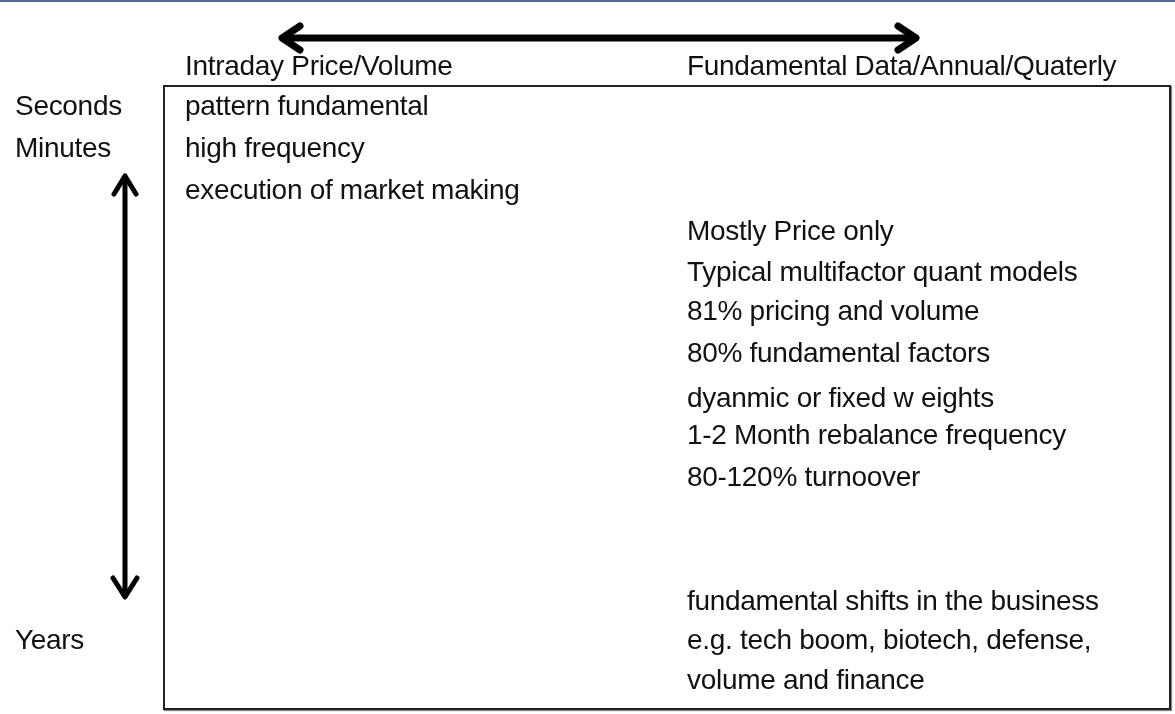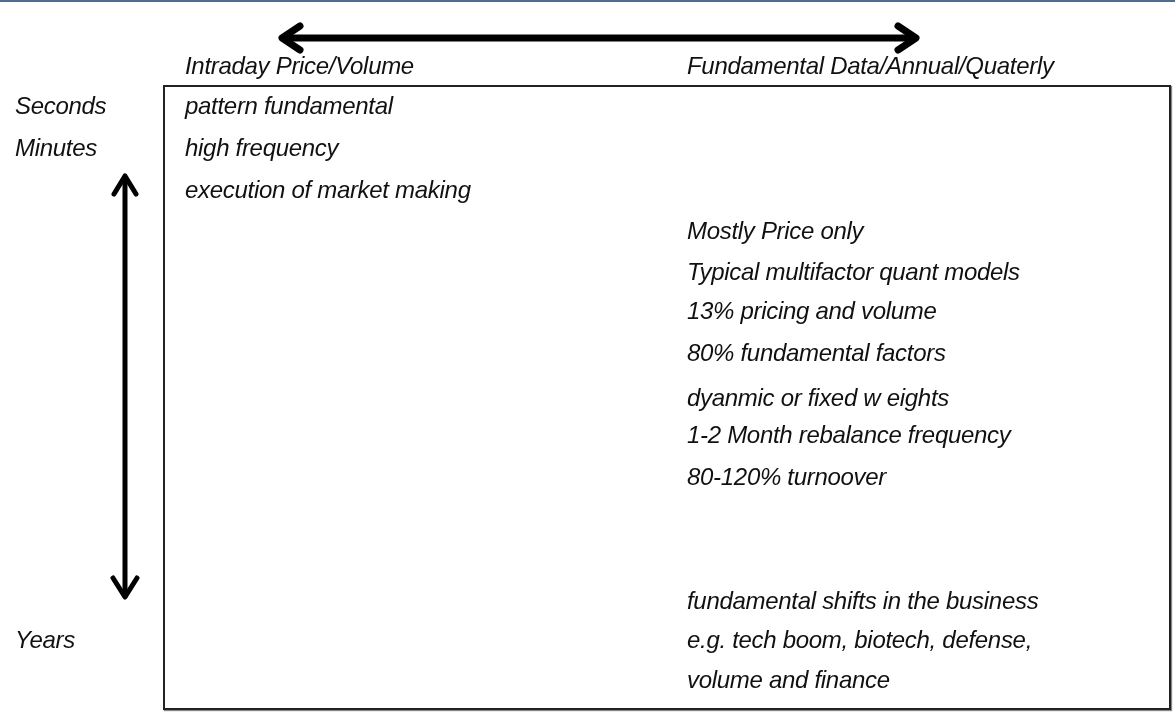--- a/index.html
+++ b/index.html
@@ -1,21 +1,21 @@
 <!DOCTYPE html>
 <html><head>
   <meta charset="utf-8">
   <style>
     html, body { margin: 0; padding: 0; background: #ffffff; }
     body {
       width: 1175px; height: 714px; position: relative; overflow: hidden;
       font-family: "Liberation Sans", sans-serif; color: #111111;
     }
     .topline { position: absolute; left: 0; top: 0; width: 1175px; height: 2px; background: #4d6e8c; }
-    .txt { position: absolute; font-size: 24px; line-height: 28px; white-space: nowrap; letter-spacing: -0.3px; font-style: italic; }
+    .txt { position: absolute; font-size: 28px; line-height: 28px; white-space: nowrap; letter-spacing: -0.3px; }
     .box {
       position: absolute; left: 163px; top: 85px; width: 1004px; height: 621px;
       border: 2px solid #222222; box-shadow: 1px 1px 1px #888;
     }
     svg { position: absolute; left: 0; top: 0; }
   </style>
 </head>
 <body>
 
 <div class="topline"></div>
@@ -44,21 +44,21 @@
 
 <div>
   <div class="txt" style="left:185px; top:92px;">pattern fundamental</div>
   <div class="txt" style="left:185px; top:134px;">high frequency</div>
   <div class="txt" style="left:185px; top:176px;">execution of market making</div>
 </div>
 
 <div>
   <div class="txt" style="left:687px; top:217px;">Mostly Price only</div>
   <div class="txt" style="left:687px; top:258px;">Typical multifactor quant models</div>
-  <div class="txt" style="left:687px; top:297px;">13% pricing and volume</div>
+  <div class="txt" style="left:687px; top:297px;">81% pricing and volume</div>
   <div class="txt" style="left:687px; top:339px;">80% fundamental factors</div>
   <div class="txt" style="left:687px; top:384px;">dyanmic or fixed w eights</div>
   <div class="txt" style="left:687px; top:421px;">1-2 Month rebalance frequency</div>
   <div class="txt" style="left:687px; top:463px;text-align:center;">80-120% turnoover</div>
 </div>
 
 <div>
   <div class="txt" style="left:687px; top:587px;">fundamental shifts in the business</div>
   <div class="txt" style="left:687px; top:626px;">e.g. tech boom, biotech, defense,</div>
   <div class="txt" style="left:687px; top:666px;">volume and finance</div>

